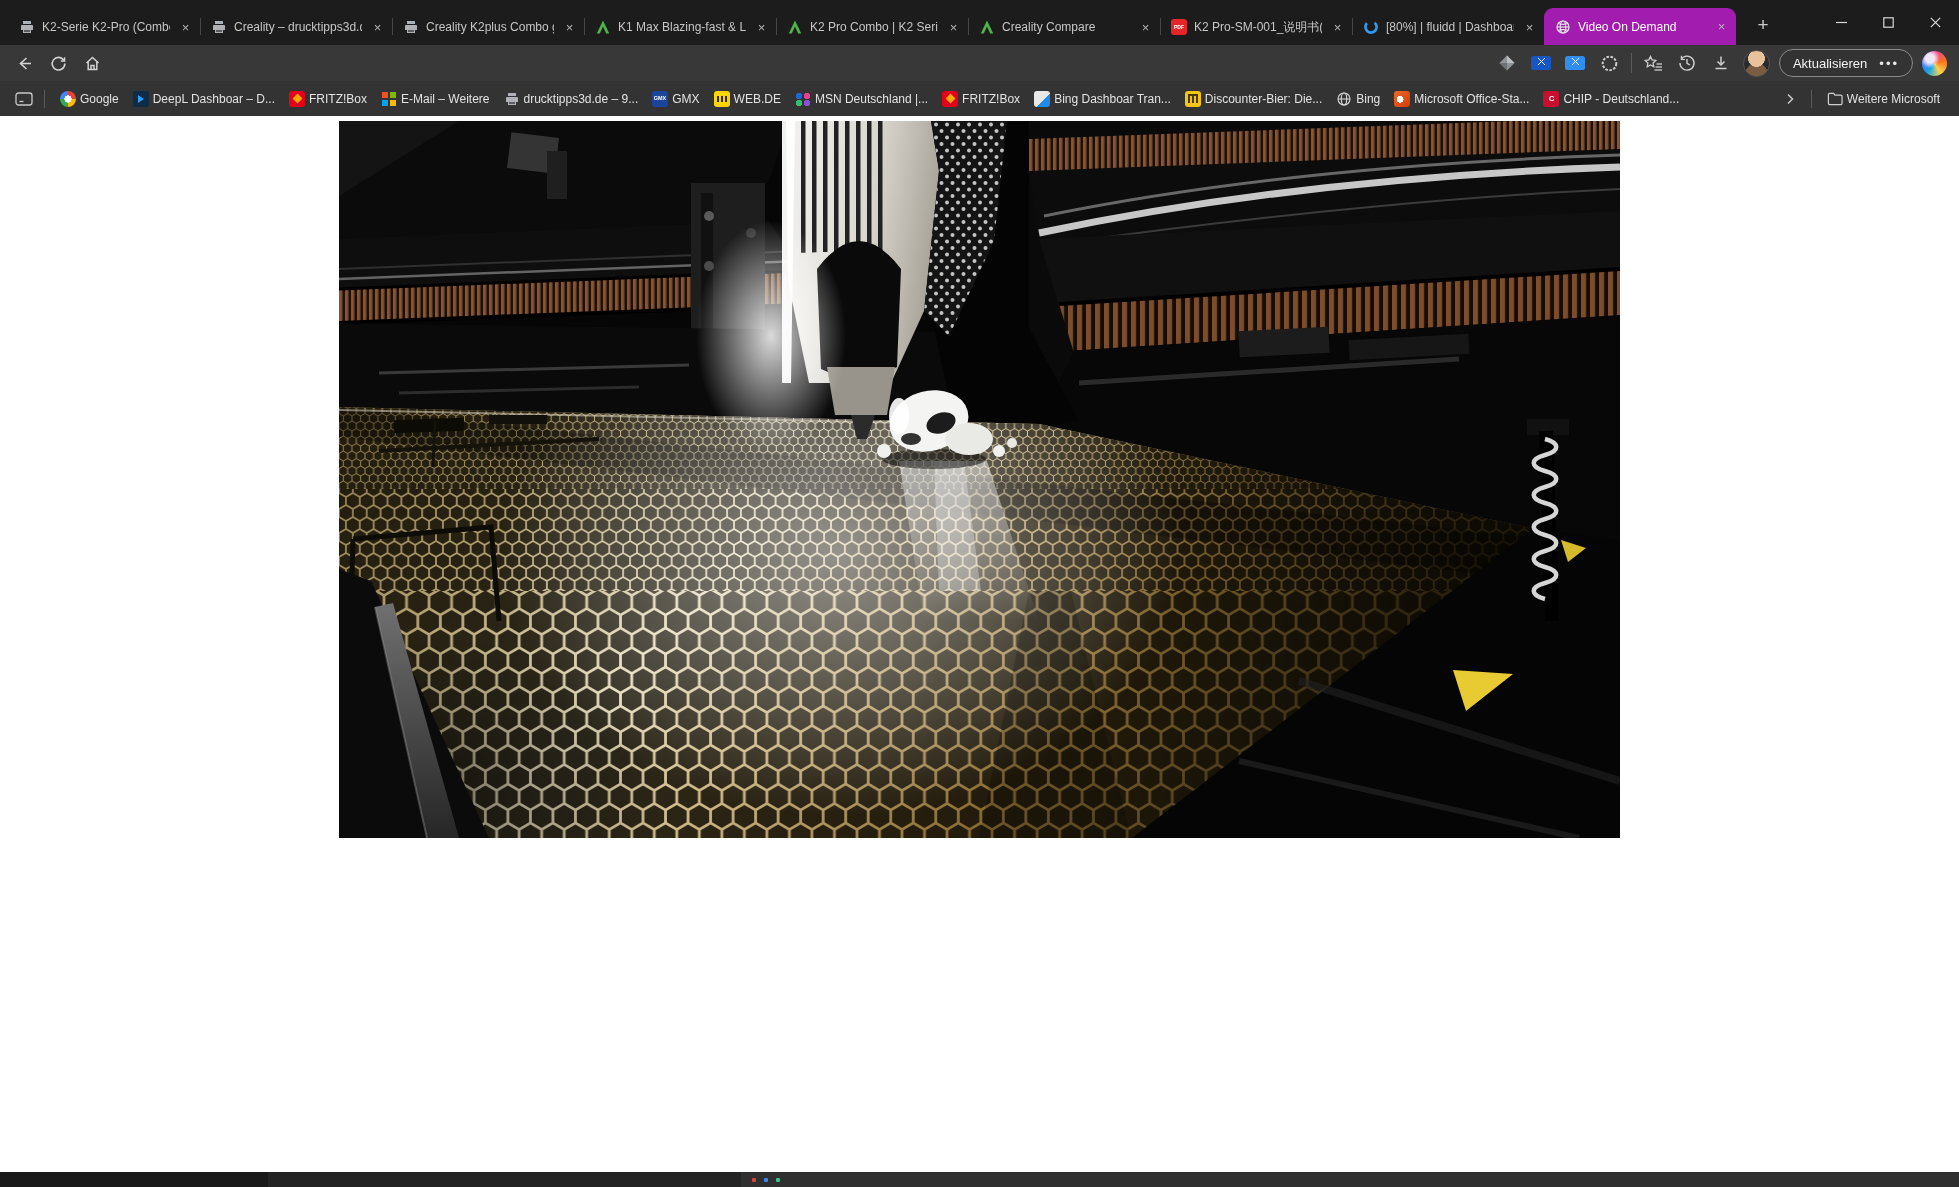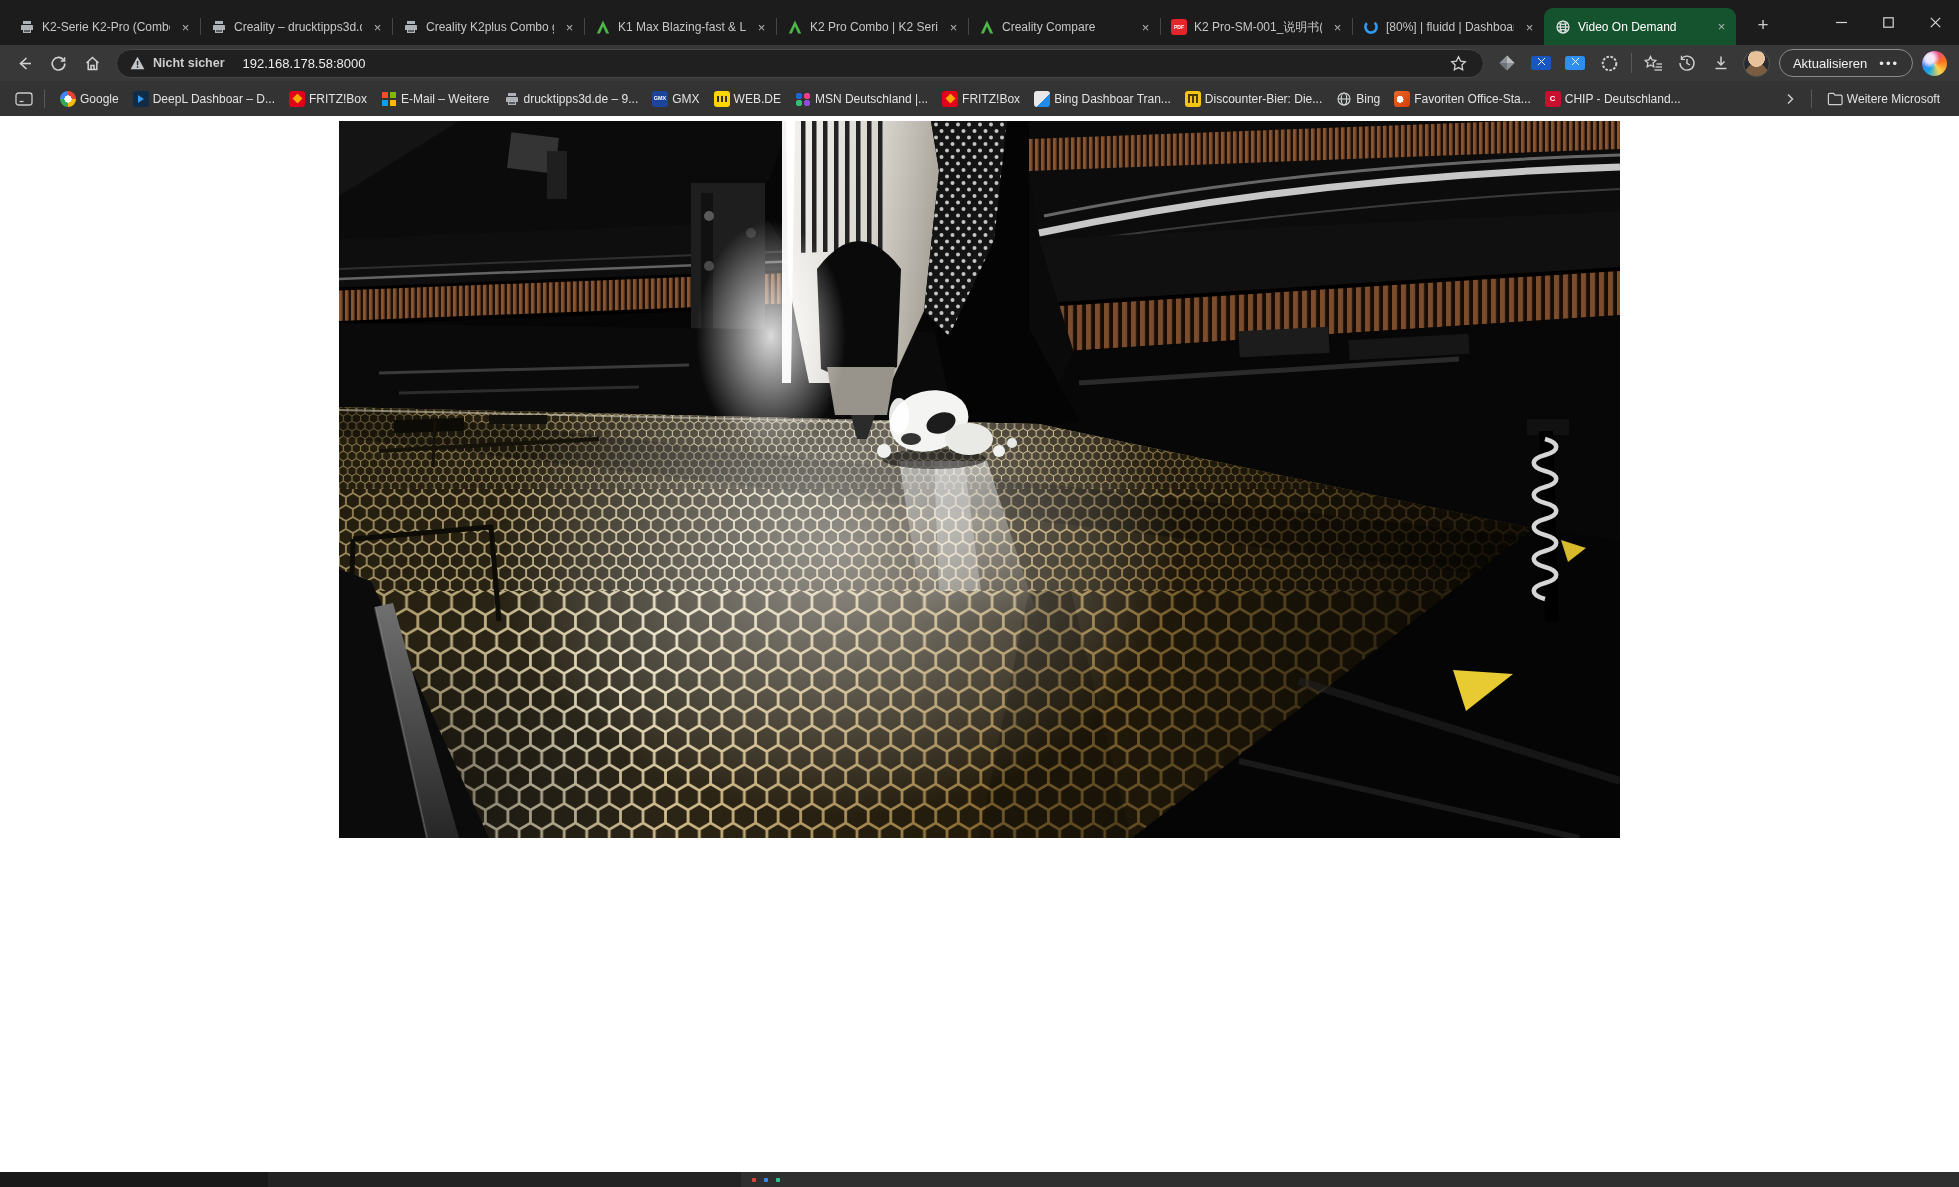--- a/index.html
+++ b/index.html
@@ -5,21 +5,21 @@
   * { box-sizing: border-box; }
   html,body { margin:0; padding:0; width:1959px; height:1187px; overflow:hidden;
               font-family:"Liberation Sans", sans-serif; background:#ffffff; }
   .window { width:1959px; height:1187px; position:relative; background:#1c1c1c; }
 
   
   .tabstrip { height:45px; background:#1c1c1c; display:flex; align-items:flex-end; padding-left:8px; position:relative; }
   .tab { position:relative; width:192px; height:36px; display:flex; align-items:center; gap:7px;
          padding:0 6px 0 11px; color:#c6c6c6; font-size:12px; cursor:default; }
   .tab + .tab::before { content:""; position:absolute; left:0; top:9px; height:17px; width:1px; background:#474747; }
-  .tab.active { background:#14532d; border-radius:9px 9px 0 0; height:37px; color:#ffffff; }
+  .tab.active { background:#a21caf; border-radius:9px 9px 0 0; height:37px; color:#ffffff; }
   .tab.active::before { display:none; }
   .tab-title { flex:1; white-space:nowrap; overflow:hidden; }
   .tab-close { width:17px; height:17px; border-radius:4px; display:flex; align-items:center; justify-content:center;
                color:#b5b5b5; font-size:13px; line-height:17px; flex:none; }
   .fv { width:16px; height:16px; flex:none; display:flex; align-items:center; justify-content:center; position:relative; }
   .fv svg { display:block; }
   .fv-pdf { background:#e5252a; border-radius:3px; }
   .fv-pdf span { color:#fff; font-size:7px; font-weight:bold; transform:scale(.72); letter-spacing:0; }
   .fv-gmx { background:#1c449b; border-radius:3px; }
   .fv-gmx span, .fv-chip span { color:#fff; font-weight:bold; font-size:7px; transform:scale(.78); }
@@ -242,37 +242,20 @@
           <path d="M14.6 2.2 L14.6 6 L10.8 6" stroke-width="1.4"></path>
         </svg>
       </div>
     <div class="nav-btn">
         <svg width="17" height="17" viewBox="0 0 17 17" fill="none" stroke="#d2d2d2" stroke-width="1.5">
           <path d="M2.5 8 L8.5 2.5 L14.5 8 M4.2 7 V14.5 H12.8 V7"></path>
           <path d="M7 14.5 V10.5 H10 V14.5"></path>
         </svg>
       </div>
 
-    <div class="address">
-      <span class="ti" style="width:16px">
-          <svg width="15" height="14" viewBox="0 0 15 14">
-            <path d="M7.5 0.8 L14.4 13.2 H0.6 Z" fill="#c4c7ca"></path>
-            <rect x="6.8" y="5" width="1.5" height="4.2" fill="#2a2a2a"></rect>
-            <rect x="6.8" y="10.2" width="1.5" height="1.6" fill="#2a2a2a"></rect>
-          </svg>
-        </span>
-      <span class="sec-label">Nicht sicher</span>
-      <span class="url-text">192.168.178.58:8000</span>
-      <span class="addr-spacer"></span>
-      <span class="ti">
-          <svg width="17" height="17" viewBox="0 0 17 17" fill="none" stroke="#cfcfcf" stroke-width="1.3">
-            <path d="M8.5 1.8 L10.6 6.1 L15.3 6.8 L11.9 10.1 L12.7 14.8 L8.5 12.6 L4.3 14.8 L5.1 10.1 L1.7 6.8 L6.4 6.1 Z"></path>
-          </svg>
-        </span>
-    </div>
 
     <div class="tool-right">
       <span class="ti">
           <svg width="18" height="18" viewBox="0 0 18 18">
             <polygon points="9,1.5 16.5,9 9,16.5 1.5,9" fill="#8f9296"></polygon>
             <polygon points="9,1.5 16.5,9 9,9" fill="#b9bcc0"></polygon>
             <polygon points="1.5,9 9,9 9,16.5" fill="#6f7276"></polygon>
           </svg>
         </span>
       <span class="ti">
@@ -383,21 +366,21 @@
           <svg width="16" height="16" viewBox="0 0 16 16" fill="none" stroke="#d5d7d9" stroke-width="1.1">
             <circle cx="8" cy="8" r="6"></circle>
             <ellipse cx="8" cy="8" rx="2.7" ry="6"></ellipse>
             <line x1="2" y1="8" x2="14" y2="8"></line>
           </svg>
         </span>
         <span>Bing</span>
       </span>
     <span class="bm">
         <span class="fv fv-office"></span>
-        <span>Favoriten Office-Sta...</span>
+        <span>Microsoft Office-Sta...</span>
       </span>
     <span class="bm">
         <span class="fv fv-chip">
           <span>C</span>
         </span>
         <span>CHIP - Deutschland...</span>
       </span>
 
     <span class="bm-spacer"></span>
 

